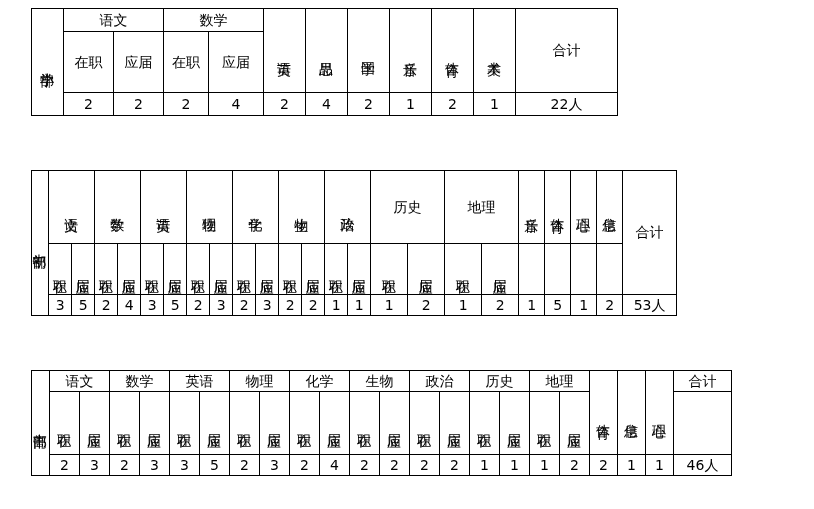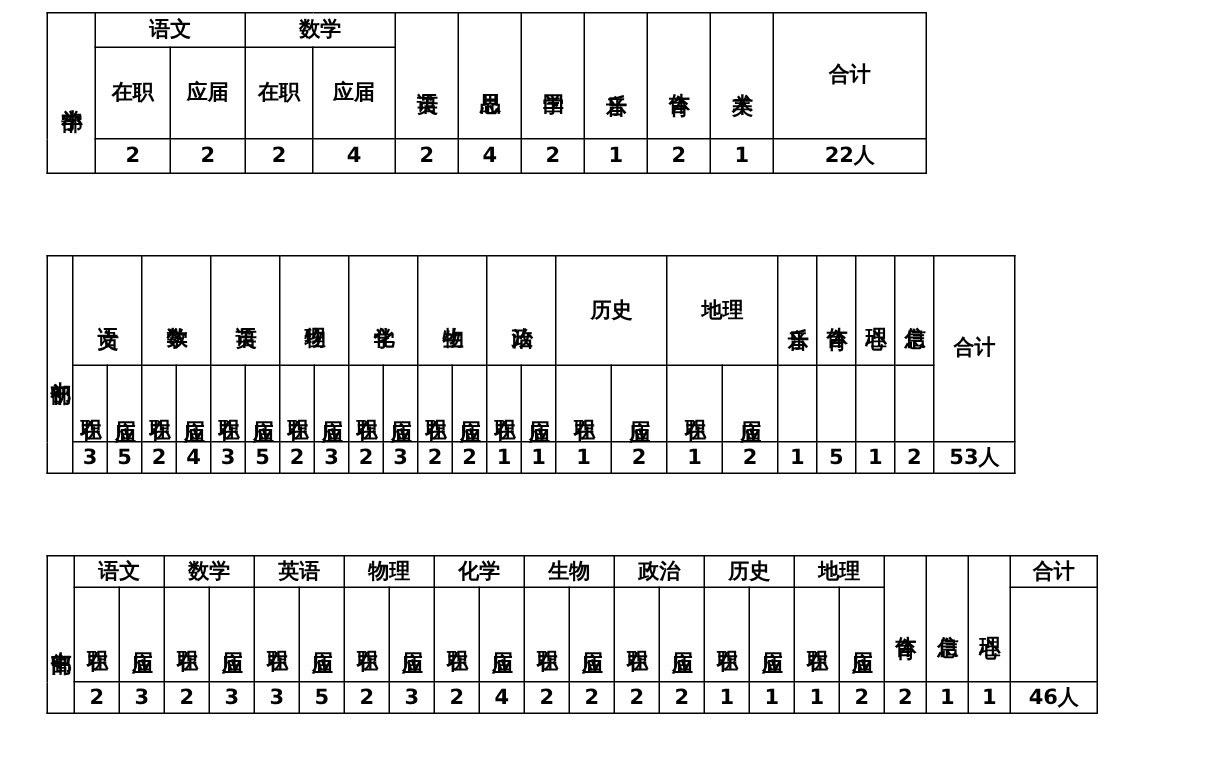--- a/index.html
+++ b/index.html
@@ -39,21 +39,20 @@
     padding-left: 4px;
   }
   td.vert {
     writing-mode: vertical-rl;
     text-orientation: upright;
     letter-spacing: 0px;
     white-space: nowrap;
   }
   .tbl-wrap {
     position: absolute;
-    font-weight: bold;
   }
 
   
   #tbl1-wrap { left: 31px; top: 8px; }
   #tbl1 td { height: 22px; }
 
   
   #tbl2-wrap { left: 31px; top: 170px; }
   #tbl2 td { height: 20px; }
 

